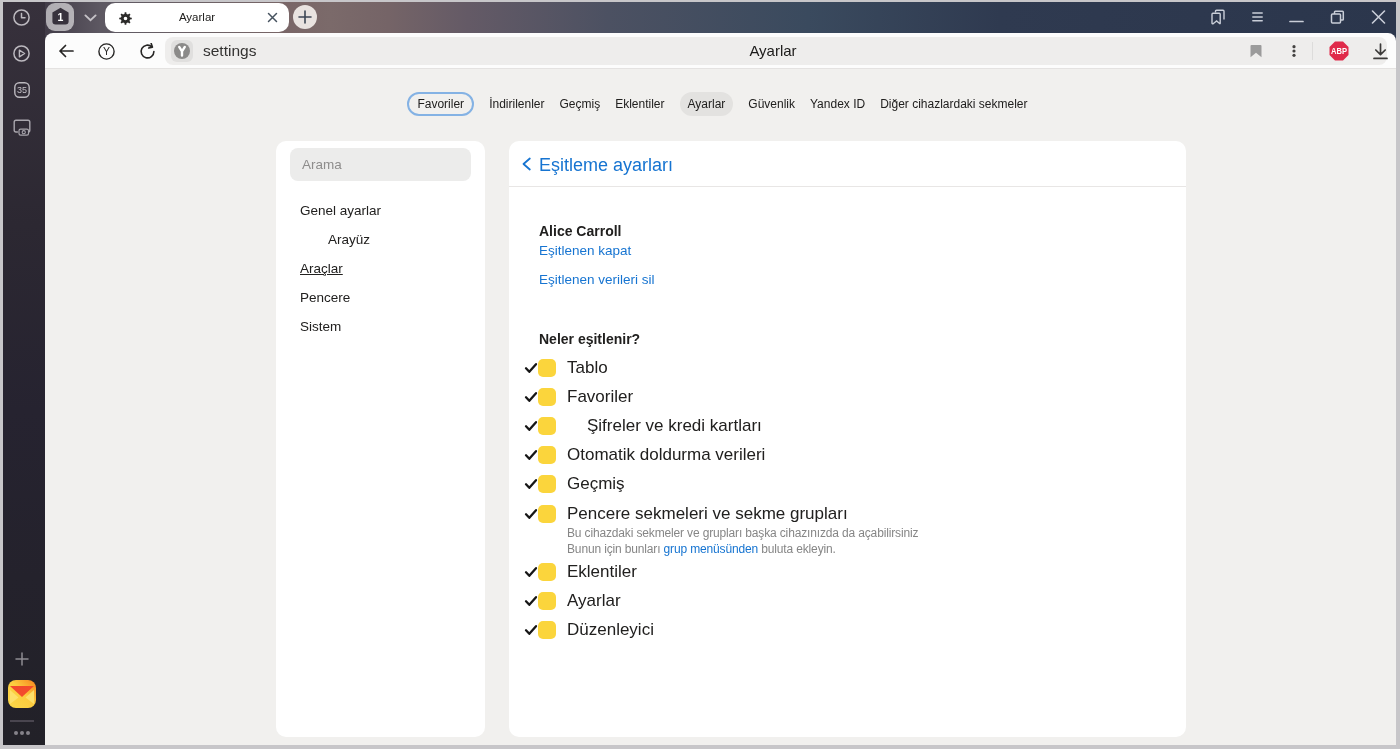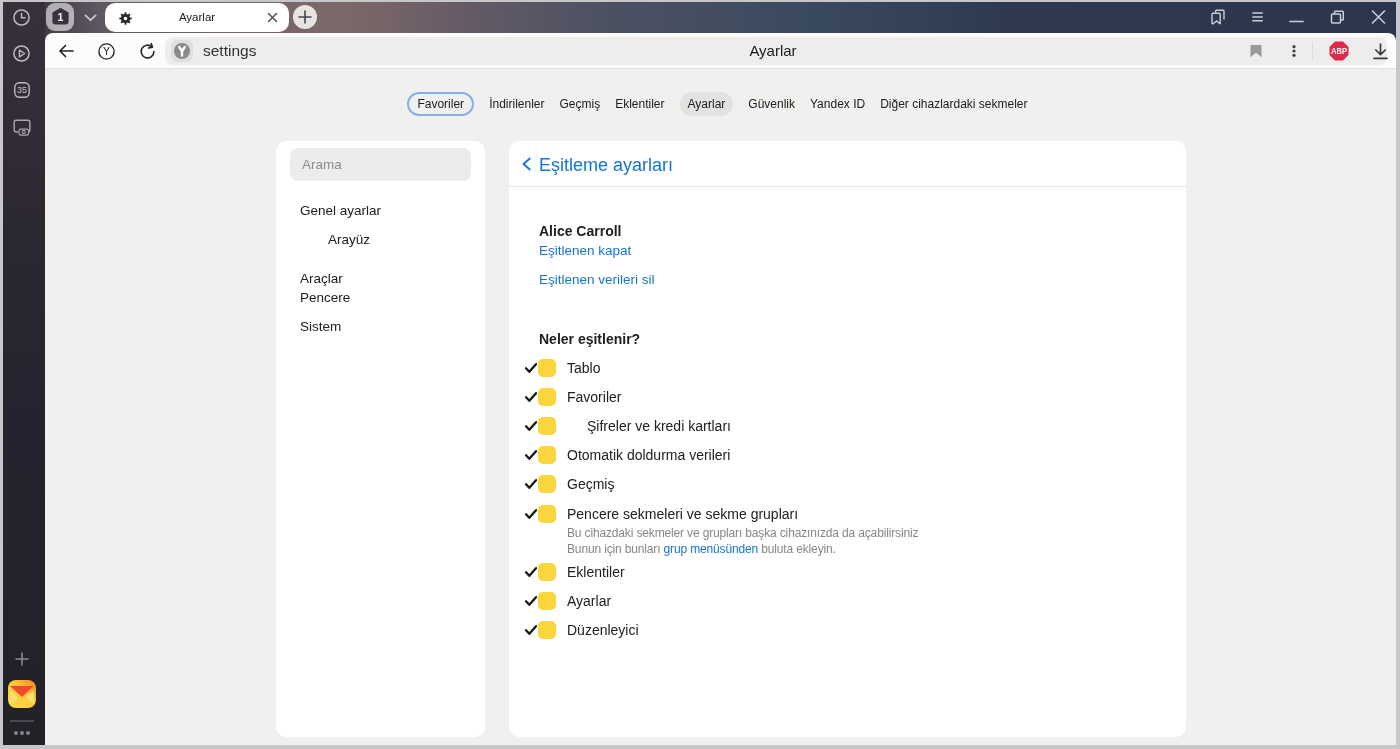--- a/index.html
+++ b/index.html
@@ -38,21 +38,21 @@
 #searchbox { left:14px; top:7px; width:181px; height:33px; background:#ececeb; border-radius:8px; font-size:13.5px; color:#8e8d8c; line-height:33px; padding-left:12px; }
 .menuitem { left:24px; height:20px; line-height:20px; font-size:13.5px; color:#21201f; }
 
 #rightcard { left:464px; top:72px; width:677px; height:596px; background:#fff; border-radius:10px; }
 #synchead { left:30px; top:12px; height:24px; line-height:24px; font-size:18px; color:#1674d1; }
 #syncdivider { left:0; top:45px; width:677px; height:1px; background:#e8e6e5; }
 .bold { font-weight:bold; }
 .blue { color:#1674d1; }
 .row { position:absolute; left:30px; height:20px; line-height:20px; font-size:13.5px; color:#21201f; white-space:nowrap; }
 .cb { position:absolute; left:29px; width:18px; height:18px; background:#fbd53c; border-radius:5px; }
-.cblabel { position:absolute; left:58px; height:20px; line-height:20px; font-size:14px; color:#21201f; white-space:nowrap; }
+.cblabel { position:absolute; left:58px; height:20px; line-height:20px; font-size:17px; color:#21201f; white-space:nowrap; }
 .subtext { position:absolute; left:58px; height:17px; line-height:17px; font-size:12px; color:#868686; letter-spacing:-0.15px; white-space:nowrap; }
 .row.blue, .subtext .blue { color:#1674d1; }
 </style>
 </head>
 <body>
 
 <div id="tabbar" class="abs"></div>
 <div id="sidebar" class="abs"></div>
 
 <div id="tabcounter" class="abs" style="left:46px; top:3px;"></div>
@@ -154,21 +154,21 @@
     <div class="navpill pill-gray">Ayarlar</div>
     <div class="navitem">Güvenlik</div>
     <div class="navitem">Yandex ID</div>
     <div class="navitem">Diğer cihazlardaki sekmeler</div>
   </div>
 
   <div id="leftcard" class="abs">
     <div id="searchbox" class="abs">Arama</div>
     <div class="menuitem abs" style="top:60px;">Genel ayarlar</div>
     <div class="menuitem abs" style="top:89px;margin-left:28px;">Arayüz</div>
-    <div class="menuitem abs" style="top:128px;">Araçlar</div>
+    <div class="menuitem abs" style="top:118px;text-decoration:underline;">Araçlar</div>
     <div class="menuitem abs" style="top:147px;">Pencere</div>
     <div class="menuitem abs" style="top:176px;">Sistem</div>
   </div>
 
   <div id="rightcard" class="abs">
     <svg class="abs" style="left:12px; top:16px;" width="11" height="14" viewBox="0 0 11 14">
       <path d="M8.8 1.5 L2.5 7 L8.8 12.5" stroke="#1674d1" stroke-width="1.8" fill="none" stroke-linecap="round" stroke-linejoin="round"></path>
     </svg>
     <div id="synchead" class="abs">Eşitleme ayarları</div>
     <div id="syncdivider" class="abs"></div>

